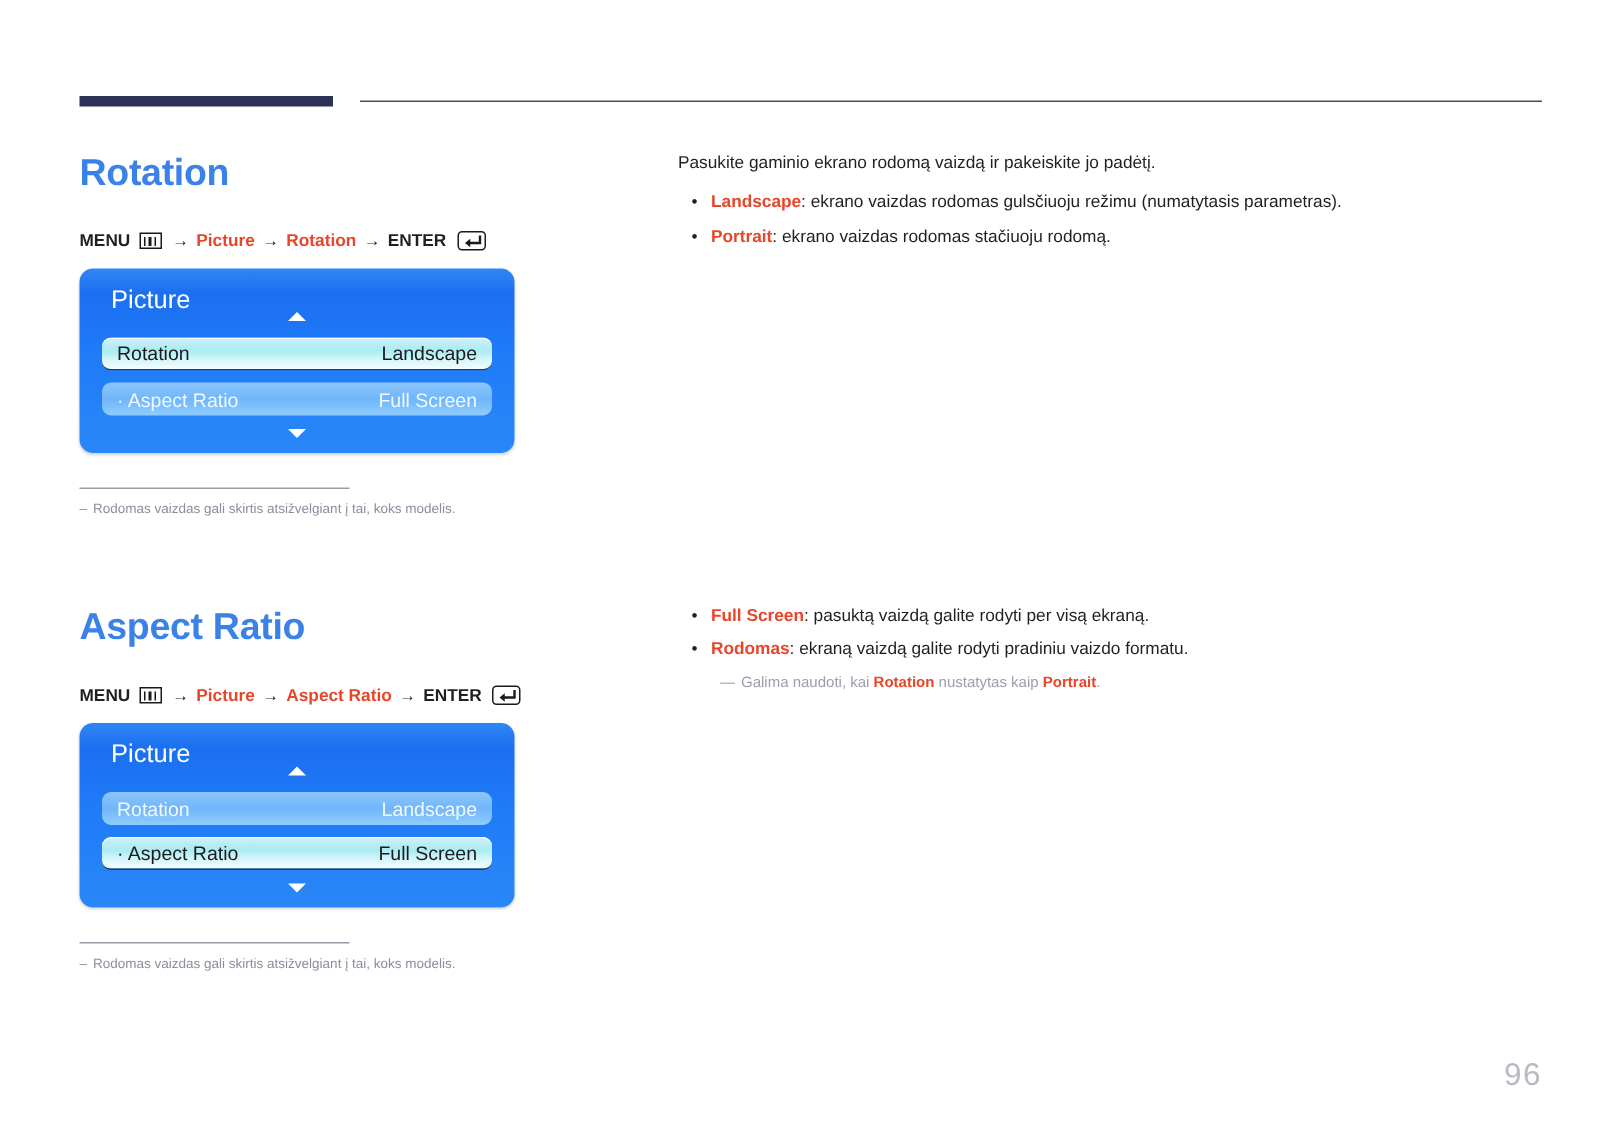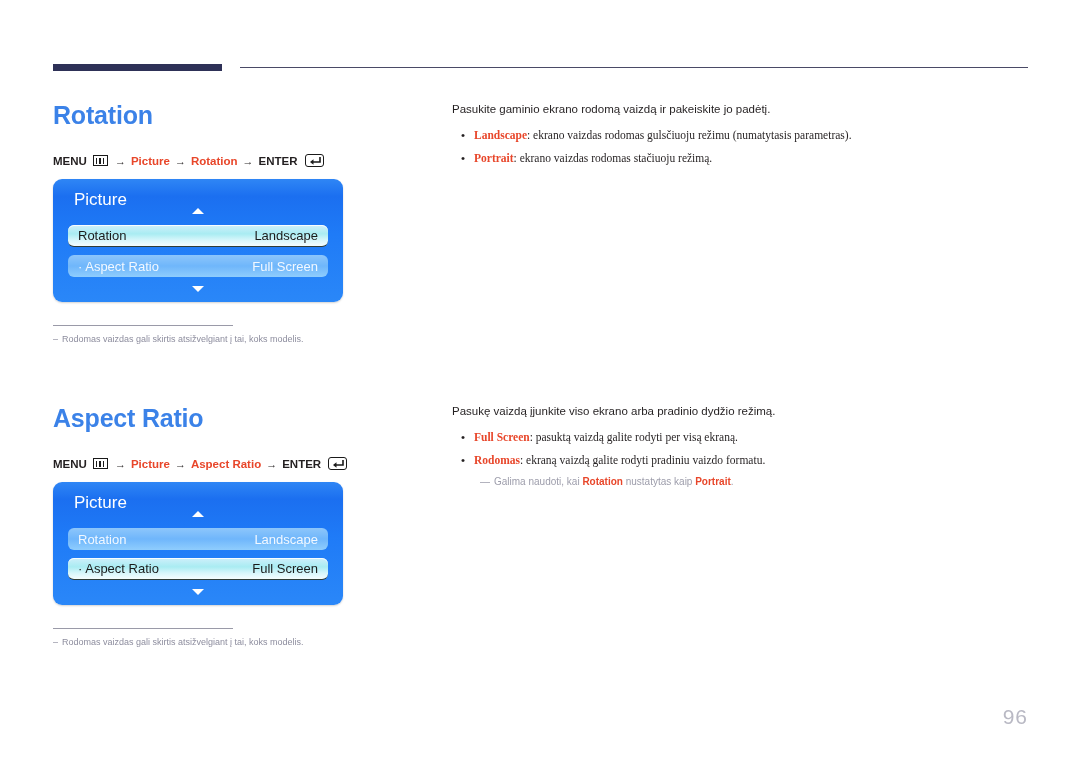--- a/index.html
+++ b/index.html
@@ -196,21 +196,21 @@
     line-height: 1.5;
     display: flex;
     margin-bottom: 5px;
   }
   .bullet .dot {
     width: 22px;
     flex: 0 0 22px;
     text-align: center;
     color: #231f20;
   }
-  .bullet .txt { flex: 1; font-family: Liberation Serif, serif; }
+  .bullet .txt { flex: 1; }
   .term { color: #e8462a; font-weight: bold; }
   .subnote {
     font-size: 10px;
     color: #9d9dab;
     line-height: 1.5;
     margin-left: 28px;
     margin-top: 2px;
     display: flex;
     align-items: baseline;
     gap: 4px;
@@ -281,21 +281,21 @@
   </div>
 
   <div class="body-col" id="body1">
     <div class="lead">Pasukite gaminio ekrano rodomą vaizdą ir pakeiskite jo padėtį.</div>
     <div class="bullet">
       <span class="dot">•</span>
       <span class="txt"><span class="term">Landscape</span><span>: ekrano vaizdas rodomas gulsčiuoju režimu (numatytasis parametras).</span></span>
     </div>
     <div class="bullet">
       <span class="dot">•</span>
-      <span class="txt"><span class="term">Portrait</span><span>: ekrano vaizdas rodomas stačiuoju režimą.</span></span>
+      <span class="txt"><span class="term">Portrait</span><span>: ekrano vaizdas rodomas stačiuoju rodomą.</span></span>
     </div>
   </div>
 
   <div class="sec-title" id="sec2-title">Aspect Ratio</div>
 
   <div class="menu-path" id="sec2-path">
     <span>MENU</span>
     <span class="icon-menu">
         <i></i>
         <i></i>
@@ -331,21 +331,20 @@
 
   <div class="note-block" id="note2">
     <div class="note-rule"></div>
     <div class="note-line">
       <span class="dash">–</span>
       <span>Rodomas vaizdas gali skirtis atsižvelgiant į tai, koks modelis.</span>
     </div>
   </div>
 
   <div class="body-col" id="body2">
-    <div class="lead">Pasukę vaizdą įjunkite viso ekrano arba pradinio dydžio režimą.</div>
     <div class="bullet">
       <span class="dot">•</span>
       <span class="txt"><span class="term">Full Screen</span><span>: pasuktą vaizdą galite rodyti per visą ekraną.</span></span>
     </div>
     <div class="bullet">
       <span class="dot">•</span>
       <span class="txt"><span class="term">Rodomas</span><span>: ekraną vaizdą galite rodyti pradiniu vaizdo formatu.</span></span>
     </div>
     <div class="subnote">
       <span>—</span>

